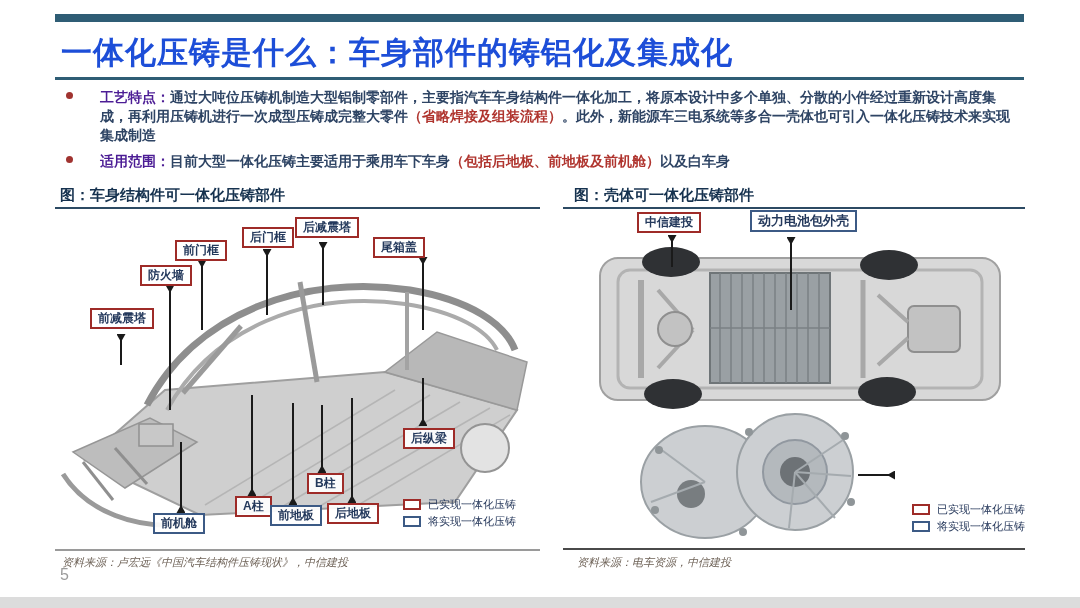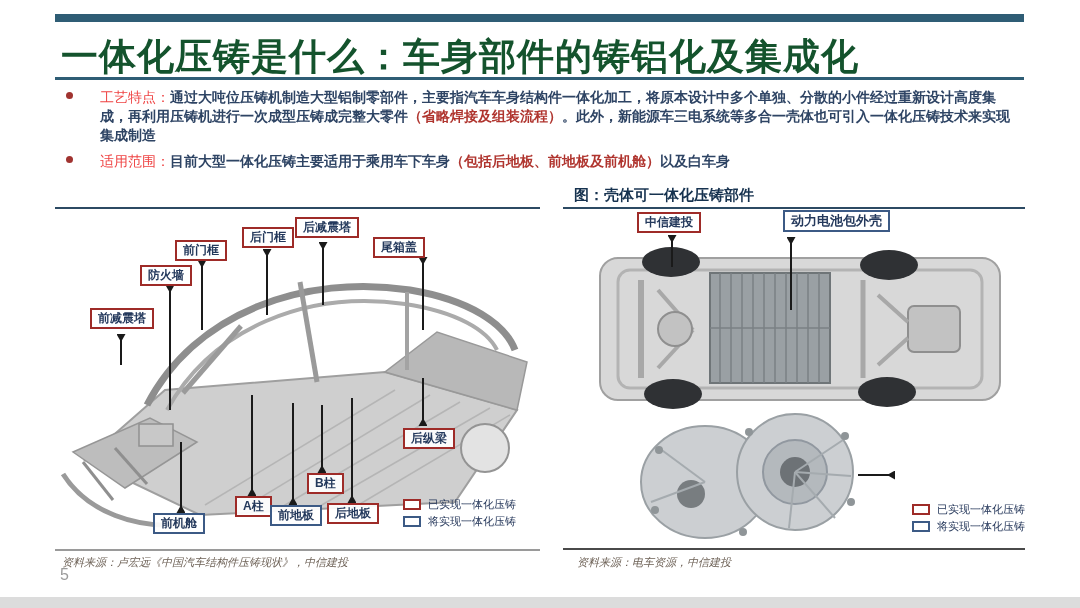--- a/index.html
+++ b/index.html
@@ -1,31 +1,31 @@
 <!DOCTYPE html>
 <html><head>
 <meta charset="utf-8">
 <style>
   * { margin:0; padding:0; box-sizing:border-box; }
   html,body { background:#ffffff; }
   body { font-family:"Liberation Sans","DejaVu Sans",sans-serif; }
   .slide { position:relative; width:1080px; height:608px; background:#ffffff; overflow:hidden; }
 
   .top-bar { position:absolute; left:55px; top:14px; width:969px; height:8px; background:#2f5d75; }
-  .page-title { position:absolute; left:61px; top:32px; font-size:37px; font-weight:bold;
-                color:#14532d; letter-spacing:1px; white-space:nowrap; }
+  .page-title { position:absolute; left:61px; top:32px; font-size:31px; font-weight:bold;
+                color:#1d4ed8; letter-spacing:1px; white-space:nowrap; }
   .title-rule { position:absolute; left:55px; top:77px; width:969px; height:3px; background:#2f5d75; }
 
   .bullets { position:absolute; left:60px; top:88px; width:963px; }
   .bullet { position:relative; padding-left:40px; font-size:14px; line-height:19px;
             color:#2e4464; font-weight:600; }
   .bullet + .bullet { margin-top:7px; }
   .bullet .dot { position:absolute; left:6px; top:4px; width:7px; height:7px; border-radius:50%;
                  background:#a03330; }
-  .red-label { color:#ef4444; font-weight:normal; }
+  .red-label { color:#4c1d95; font-weight:bold; }
   .red-seg { color:#b0352f;text-align:right; }
 
   .fig-caption { position:absolute; top:186px; font-size:15px; font-weight:bold; color:#16324f; white-space:nowrap; }
   .cap-rule { position:absolute; top:207px; height:2px; background:#2c4a63; }
 
   .fig { position:absolute; top:210px; height:340px; }
   .fig-art { position:absolute; left:0; top:0; }
 
   .lbl { position:absolute; background:rgba(255,255,255,.92); border:2px solid #9e2b28;
          color:#24395c; font-weight:bold; font-size:12px; line-height:1.1;
@@ -56,20 +56,21 @@
     <div class="bullet">
       <span class="dot"></span>
       <span class="red-label">工艺特点：</span><span>通过大吨位压铸机制造大型铝制零部件，主要指汽车车身结构件一体化加工，将原本设计中多个单独、分散的小件经过重新设计高度集成，再利用压铸机进行一次成型压铸成完整大零件</span><span class="red-seg">（省略焊接及组装流程）</span><span>。此外，新能源车三电系统等多合一壳体也可引入一体化压铸技术来实现集成制造</span>
     </div>
     <div class="bullet">
       <span class="dot"></span>
       <span class="red-label">适用范围：</span><span>目前大型一体化压铸主要适用于乘用车下车身</span><span class="red-seg">（包括后地板、前地板及前机舱）</span><span>以及白车身</span>
     </div>
   </div>
 
+  <div class="fig-caption" style="left:60px;">图：车身结构件可一体化压铸部件</div>
   <div class="cap-rule" style="left:55px; width:485px;"></div>
   <div class="fig-caption" style="left:566px;padding-left:8px;">图：壳体可一体化压铸部件</div>
   <div class="cap-rule" style="left:563px; width:462px;"></div>
 
   <div class="fig" style="left:55px; width:485px;">
     <svg class="fig-art" width="485" height="340" viewBox="0 0 485 340">
       <defs>
         <marker id="ah-l" markerWidth="9" markerHeight="9" refX="4.5" refY="4" orient="auto" markerUnits="userSpaceOnUse">
           <path d="M0,8 L4.5,0 L9,8 Z" fill="#1a1a1a" transform="rotate(-90 4.5 4)"></path>
         </marker>
@@ -201,21 +202,21 @@
         <circle cx="180" cy="322" r="4" fill="#8f9598"></circle>
 
       <g stroke="#1a1a1a" stroke-width="2">
         <line x1="109" y1="57" x2="109" y2="29" marker-end="url(#ah-r)"></line>
         <line x1="228" y1="100" x2="228" y2="31" marker-end="url(#ah-r)"></line>
         <line x1="295" y1="265" x2="328" y2="265" marker-end="url(#ah-r)"></line>
       </g>
     </svg>
 
     <div class="lbl" style="left:74px; top:2px;">中信建投</div>
-    <div class="lbl blue" style="left:187px; top:0px; font-size:13px;margin-left:33px;">动力电池包外壳</div>
+    <div class="lbl blue" style="left:187px; top:0px; font-size:13px;">动力电池包外壳</div>
 
     <div class="legend" style="left:349px; top:291px;">
       <div class="legend-row">
         <span class="swatch"></span>
         <span class="txt">已实现一体化压铸</span>
       </div>
       <div class="legend-row">
         <span class="swatch blue"></span>
         <span class="txt">将实现一体化压铸</span>
       </div>

